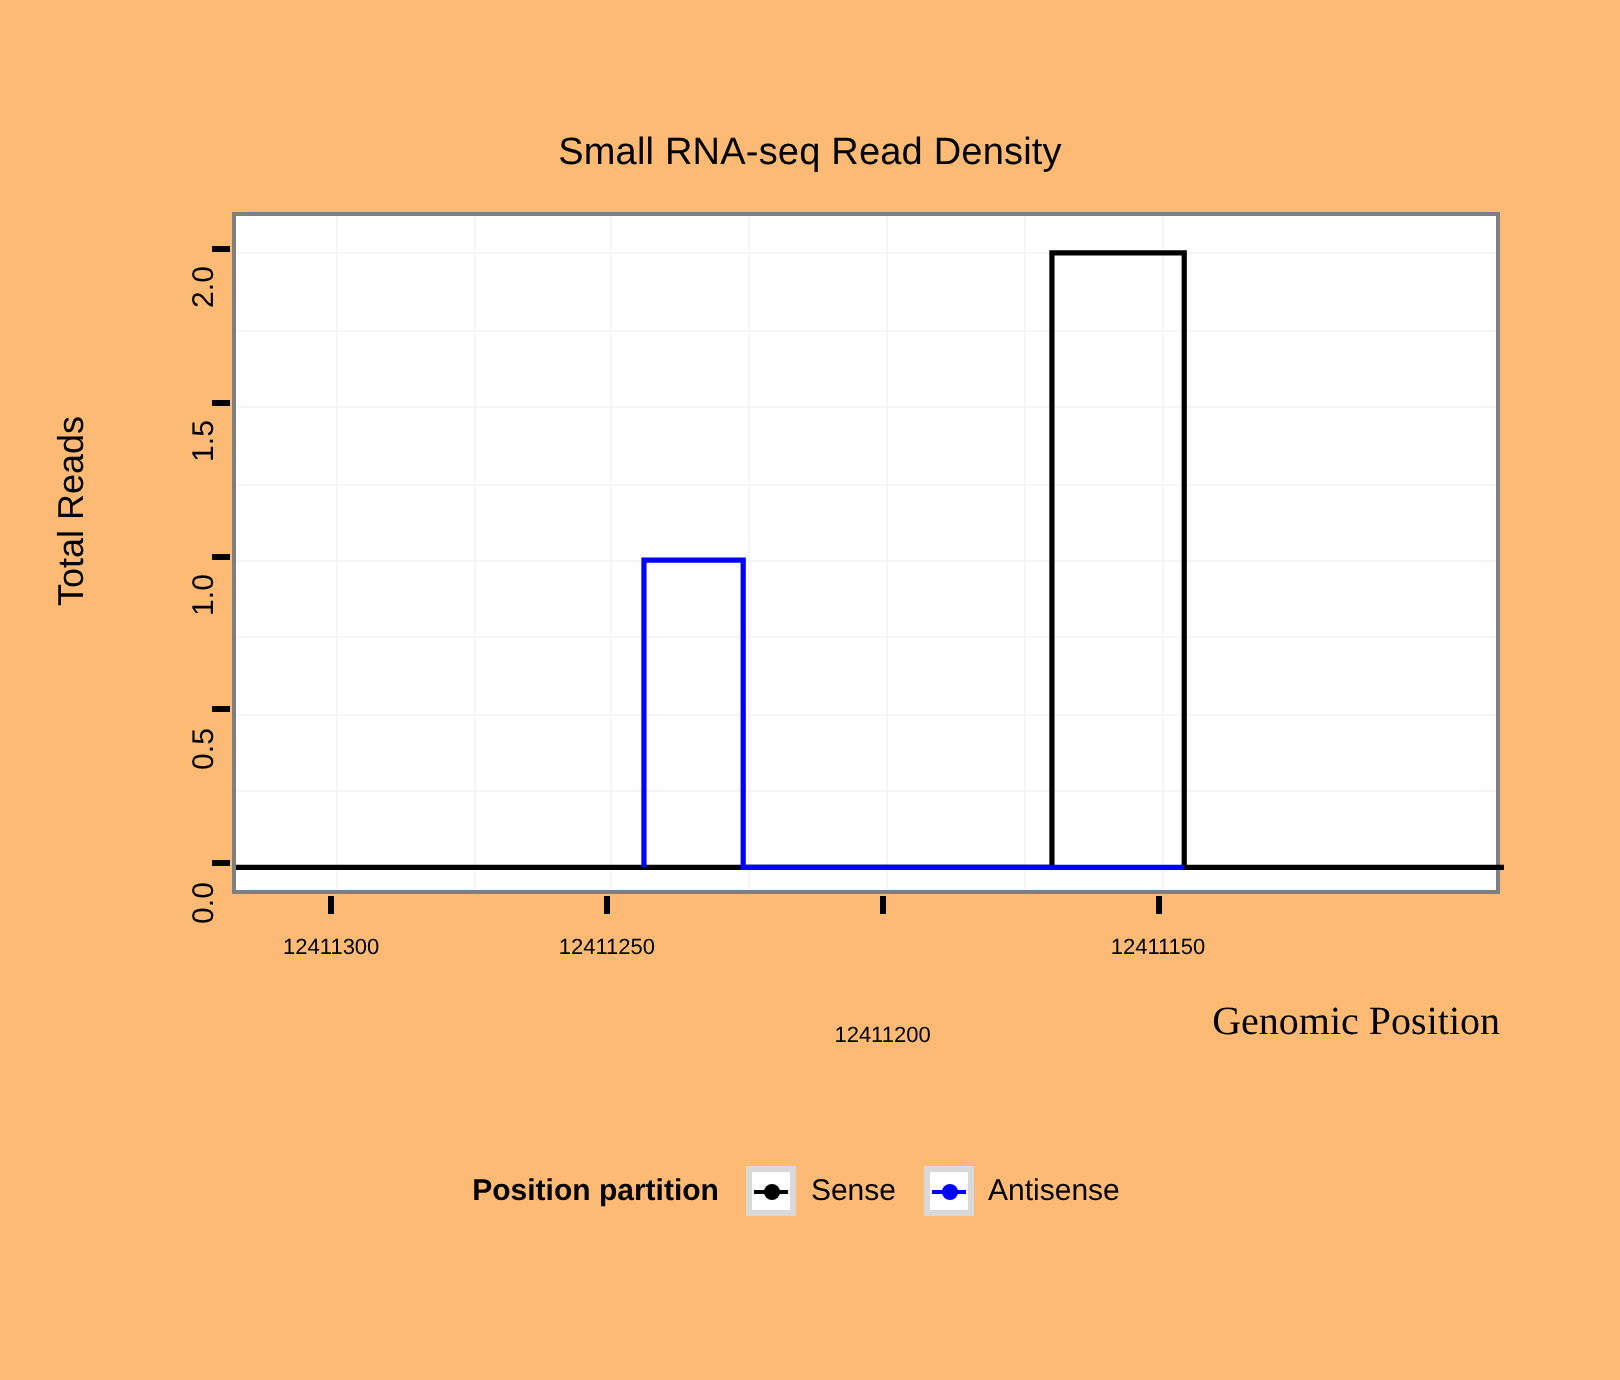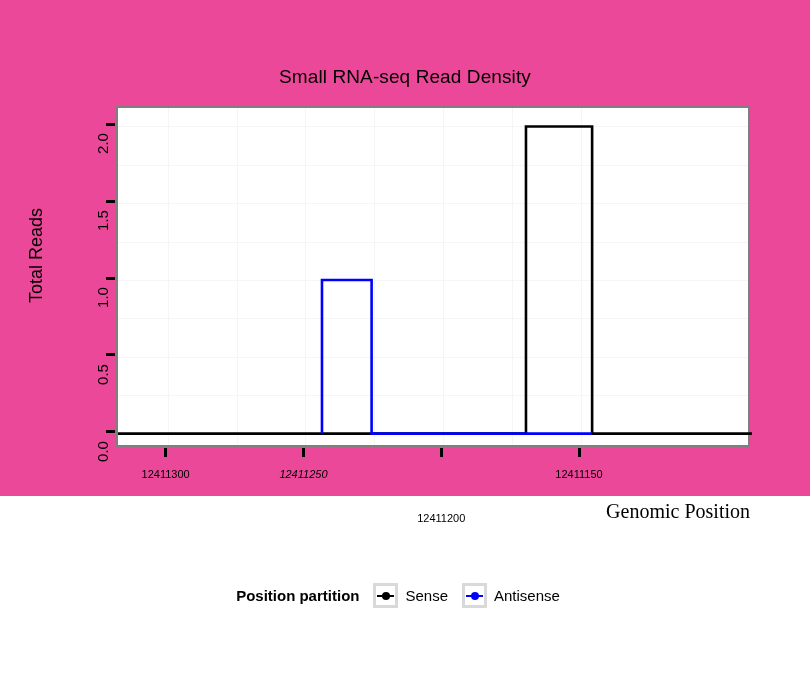--- a/index.html
+++ b/index.html
@@ -11,22 +11,22 @@
     width: 810px;
     height: 690px;
     overflow: hidden;
     font-family: "Liberation Sans", sans-serif;
     color: #000000;
   }
 
   #figure {
     position: relative;
     width: 810px;
-    height: 496px;
-    background: #ec4899;
+    height: 690px;
+    background: #fdba74;
   }
 
   
   #chart-title {
     position: absolute;
     left: 0;
     top: 66px;
     width: 810px;
     text-align: center;
     font-size: 19px;
@@ -224,21 +224,21 @@
       <div class="ticklabel-y" style="right: 708px; top: 269.036px; width: 40px;">1.0</div>
       <div class="tick-y" style="left: 106px; top: 199.734px;"></div>
       <div class="ticklabel-y" style="right: 708px; top: 192.234px; width: 40px;">1.5</div>
       <div class="tick-y" style="left: 106px; top: 122.932px;"></div>
       <div class="ticklabel-y" style="right: 708px; top: 115.432px; width: 40px;">2.0</div>
     </div>
   <div id="x-axis">
       <div class="tick-x" style="left: 164.117px; top: 448px;"></div>
       <div class="ticklabel-x" style="left: 165.617px; top: 468px;">12411300</div>
       <div class="tick-x" style="left: 301.943px; top: 448px;"></div>
-      <div class="ticklabel-x" style="left: 303.443px; top: 468px; font-style: italic;">12411250</div>
+      <div class="ticklabel-x" style="left: 303.443px; top: 468px;">12411250</div>
       <div class="tick-x" style="left: 439.77px; top: 448px;"></div>
       <div class="ticklabel-x" style="left: 441.27px; top: 468px; margin-top: 44px;">12411200</div>
       <div class="tick-x" style="left: 577.596px; top: 448px;"></div>
       <div class="ticklabel-x" style="left: 579px; top: 468px;">12411150</div>
     </div>
 
   <div id="x-axis-title">Genomic Position</div>
 
   <div id="legend">
     <span id="legend-title">Position partition</span>

